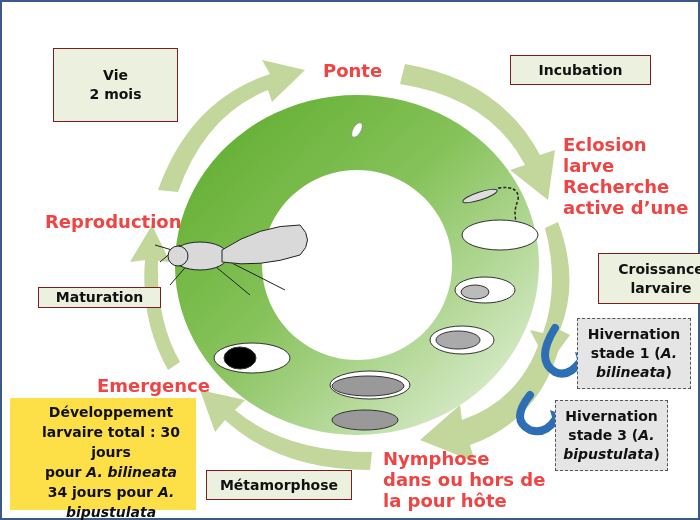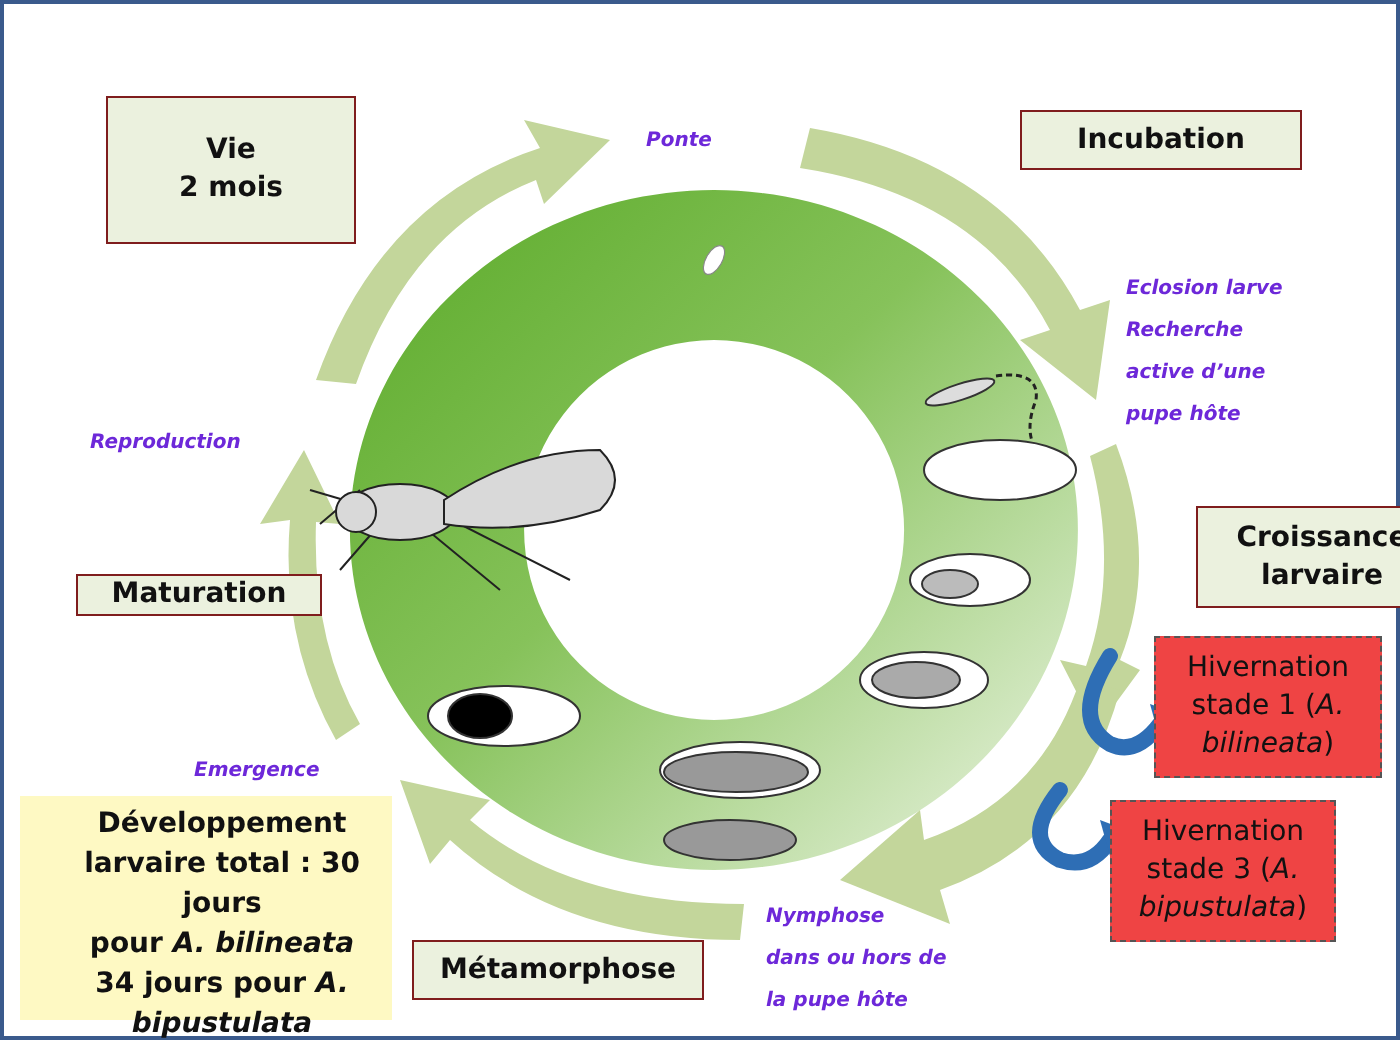--- a/index.html
+++ b/index.html
@@ -12,29 +12,29 @@
       border: 2px solid #3a5a8c; background: #ffffff; box-sizing: content-box;
     }
     svg.art { position: absolute; left: 0; top: 0; }
     .box {
       position: absolute; background: #ebf1de; border: 1px solid #7f1d1d;
       display: flex; align-items: center; justify-content: center; text-align: center;
       font-weight: bold; color: #111; font-size: 14px; line-height: 19px;
       box-sizing: border-box;
     }
     .lbl {
-      position: absolute; color: #6d28d9; font-weight: bold; font-size: 10px; line-height: 21px; font-style: italic;
+      position: absolute; color: #ef4444; font-weight: bold; font-size: 18px; line-height: 21px;
     }
     .hiv {
-      position: absolute; background: #ef4444; border: 1.5px dashed #555;
+      position: absolute; background: #e5e5e5; border: 1.5px dashed #555;
       display: flex; align-items: center; justify-content: center; text-align: center;
-      font-weight: normal; color: #111; font-size: 14px; line-height: 19px; box-sizing: border-box;
+      font-weight: bold; color: #111; font-size: 14px; line-height: 19px; box-sizing: border-box;
     }
     .yellow {
-      position: absolute; background: #fef9c3; text-align: center;
+      position: absolute; background: #fde047; text-align: center;
       font-weight: bold; color: #111; font-size: 14px; line-height: 20px; box-sizing: border-box;
       padding-top: 4px;
       padding-left: 16px;
     }
     i { font-style: italic; }
   </style>
 </head>
 <body>
 
 <div class="frame"></div>
@@ -126,27 +126,26 @@
 </div>
 
 <div class="lbl" style="left:323px;top:60px;">Ponte</div>
 <div class="lbl" style="left:45px;top:211px;">Reproduction</div>
 <div class="lbl" style="left:97px;top:375px;">Emergence</div>
 
 <div class="lbl" style="left:563px;top:134px;">
   <div>Eclosion larve</div>
   <div>Recherche</div>
   <div>active d’une</div>
-  <div>pupe hôte</div>
 </div>
 
 <div class="lbl" style="left:383px;top:448px;">
   <div>Nymphose</div>
   <div>dans ou hors de</div>
-  <div>la pupe hôte</div>
+  <div>la pour hôte</div>
 </div>
 
 <div class="hiv" style="left:577px;top:318px;width:114px;height:71px;flex-direction:column;">
   <span>Hivernation</span>
   <span><span>stade 1 (</span><i>A.</i></span>
   <span><i>bilineata</i><span>)</span></span>
 </div>
 
 <div class="hiv" style="left:555px;top:400px;width:113px;height:71px;flex-direction:column;">
   <span>Hivernation</span>

